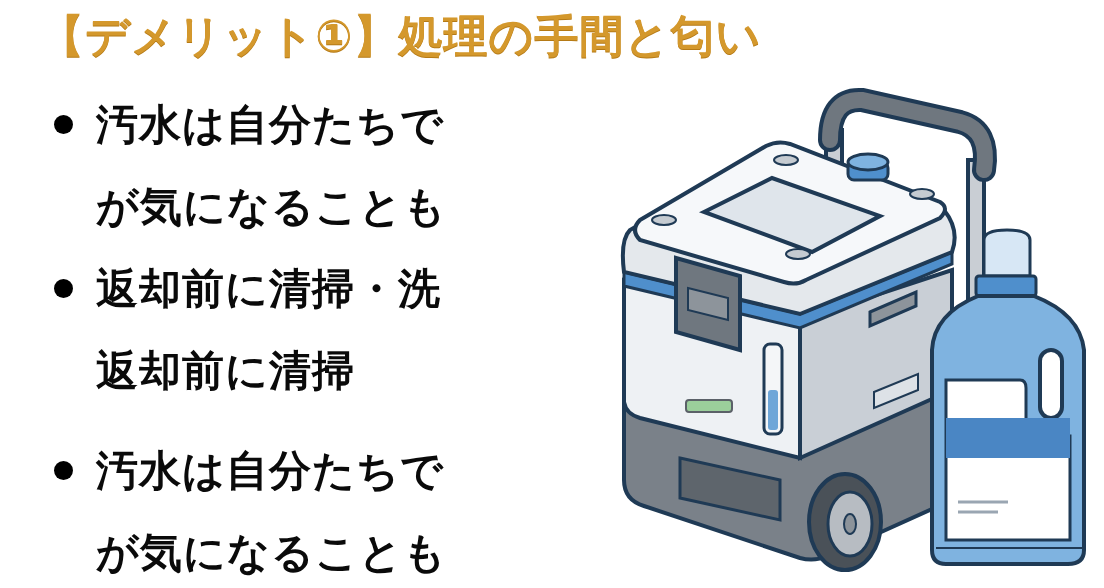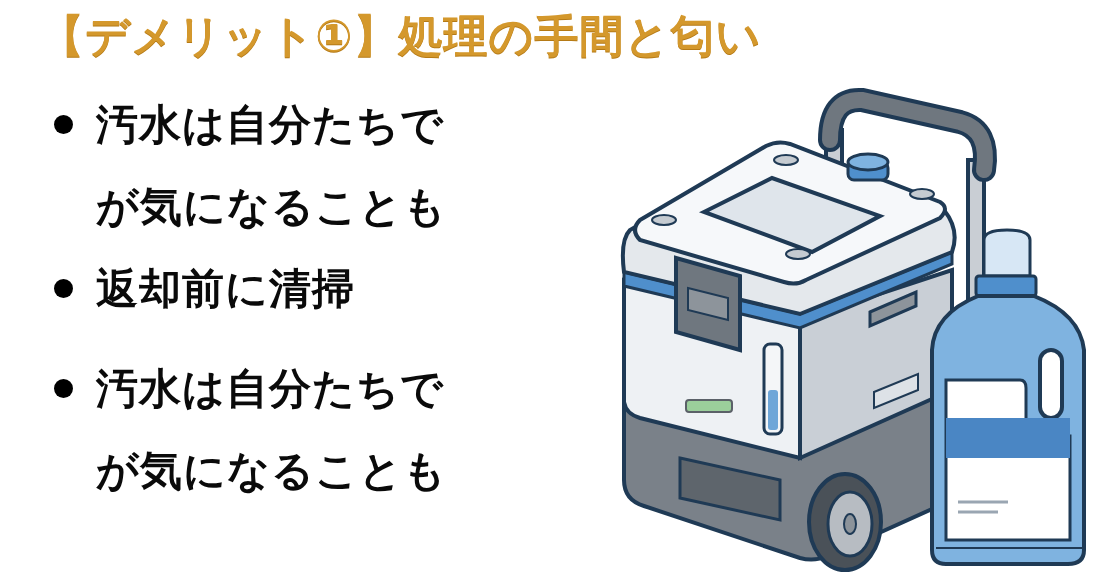--- a/index.html
+++ b/index.html
@@ -74,20 +74,21 @@
 <div class="title">【デメリット①】処理の手間と匂い</div>
 
 <ul class="bullets">
   <li class="bullet-item">
     <span class="dot"></span>
     <span class="line">汚水は自分たちで</span>
     <span class="line">が気になることも</span>
   </li>
   <li class="bullet-item">
     <span class="dot"></span>
+    <span class="line">返却前に清掃・洗</span>
     <span class="line">返却前に清掃</span>
   </li>
   <li class="bullet-item gap-top">
     <span class="dot"></span>
     <span class="line">汚水は自分たちで</span>
     <span class="line">が気になることも</span>
   </li>
 </ul>
 
 <div class="illustration">

